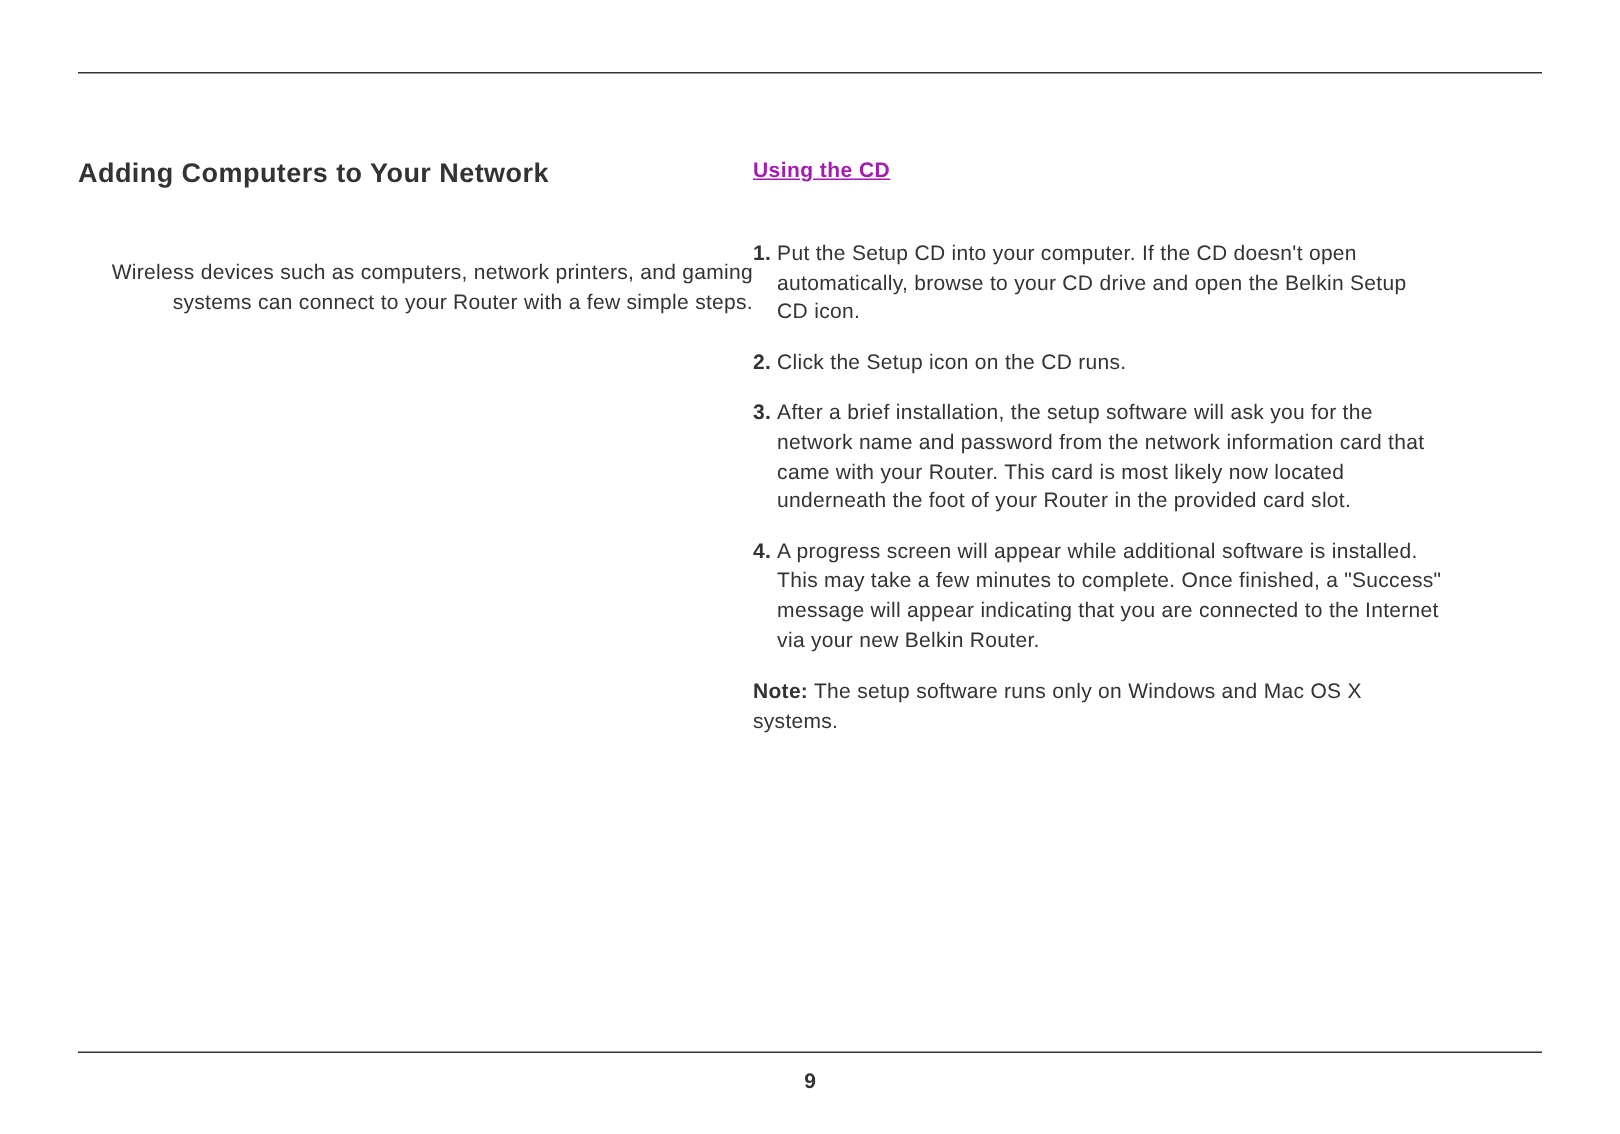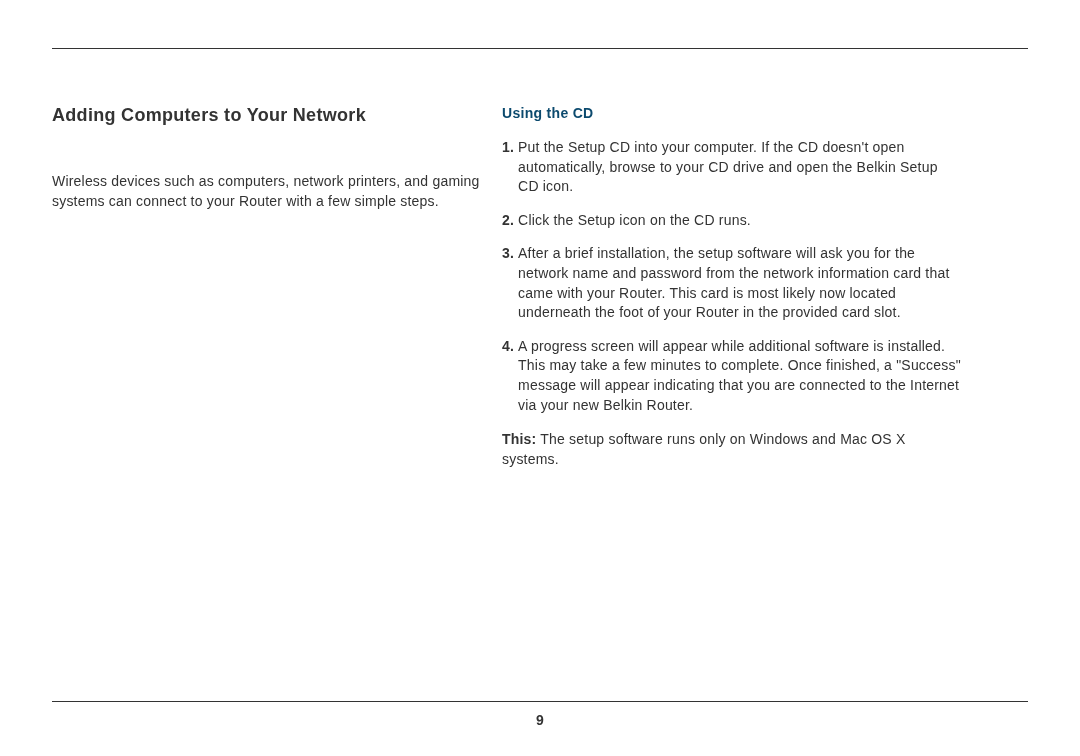--- a/index.html
+++ b/index.html
@@ -46,27 +46,29 @@
       font-weight: bold;
       color: #333333;
       letter-spacing: 0.3px;
       margin-bottom: 46px;
     }
     .intro-text {
       font-size: 14px;
       line-height: 1.4;
       color: #333333;
       letter-spacing: 0.2px;
+      text-align: right;
     }
     .sub-heading {
       font-size: 14px;
       font-weight: bold;
-      color: #0c4a6e;
+      color: #a21caf;
       letter-spacing: 0.3px;
-      margin-bottom: 17px;
+      margin-bottom: 38px;
+      text-decoration: underline;
     }
     .ordered-list {
       list-style: none;
     }
     .list-item {
       display: flex;
       font-size: 14px;
       line-height: 1.4;
       color: #333333;
       letter-spacing: 0.2px;
@@ -134,21 +136,21 @@
         <li class="list-item">
           <span class="list-number">3.</span>
           <span class="list-text">After a brief installation, the setup software will ask you for the network name and password from the network information card that came with your Router. This card is most likely now located underneath the foot of your Router in the provided card slot.</span>
         </li>
         <li class="list-item">
           <span class="list-number">4.</span>
           <span class="list-text">A progress screen will appear while additional software is installed. This may take a few minutes to complete. Once finished, a "Success" message will appear indicating that you are connected to the Internet via your new Belkin Router.</span>
         </li>
       </ol>
       <p class="note-block">
-        <span class="note-label">This:</span><span> The setup software runs only on Windows and Mac OS X systems.</span>
+        <span class="note-label">Note:</span><span> The setup software runs only on Windows and Mac OS X systems.</span>
       </p>
     </div>
   </div>
 </div>
 
 <div class="footer-area">
   <hr class="divider-bottom">
   <div class="page-number">9</div>
 </div>
 

